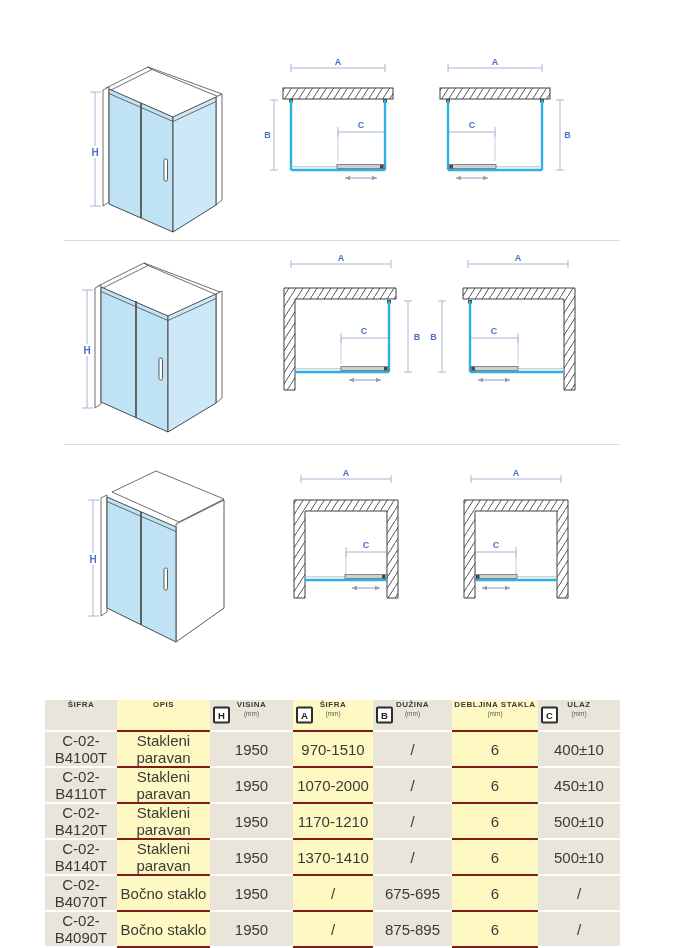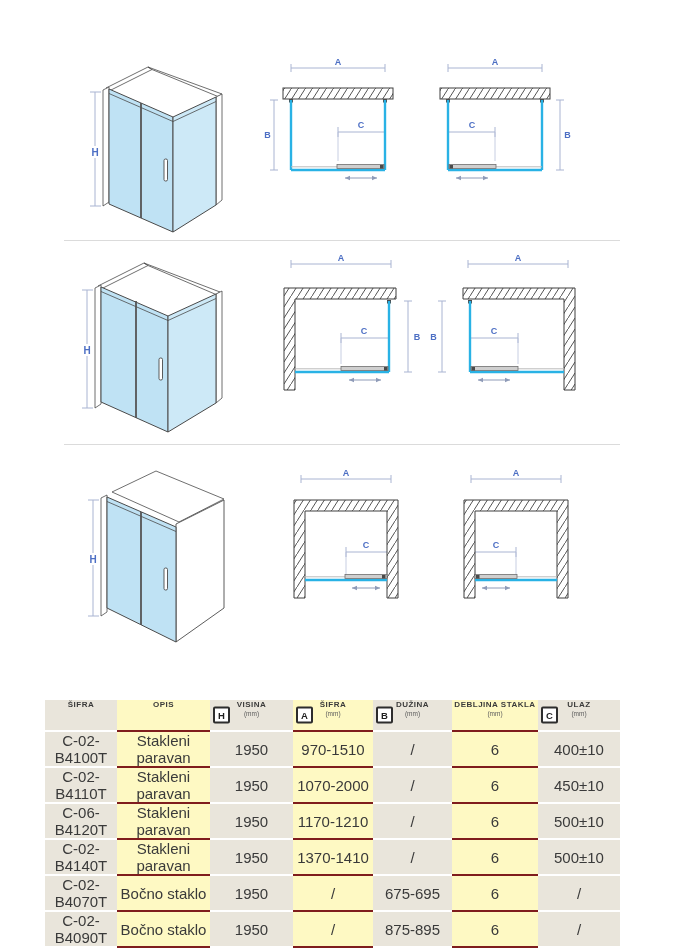--- a/index.html
+++ b/index.html
@@ -367,21 +367,21 @@
         <tr>
           <td class="beige">C-02-B4110T</td>
           <td class="white">Stakleni paravan</td>
           <td class="beige">1950</td>
           <td class="white">1070-2000</td>
           <td class="beige">/</td>
           <td class="white">6</td>
           <td class="beige">450±10</td>
         </tr>
         <tr>
-          <td class="beige">C-06-B4120T</td>
+          <td class="beige">C-02-B4120T</td>
           <td class="white">Stakleni paravan</td>
           <td class="beige">1950</td>
           <td class="white">1170-1210</td>
           <td class="beige">/</td>
           <td class="white">6</td>
           <td class="beige">500±10</td>
         </tr>
         <tr>
           <td class="beige">C-02-B4140T</td>
           <td class="white">Stakleni paravan</td>

